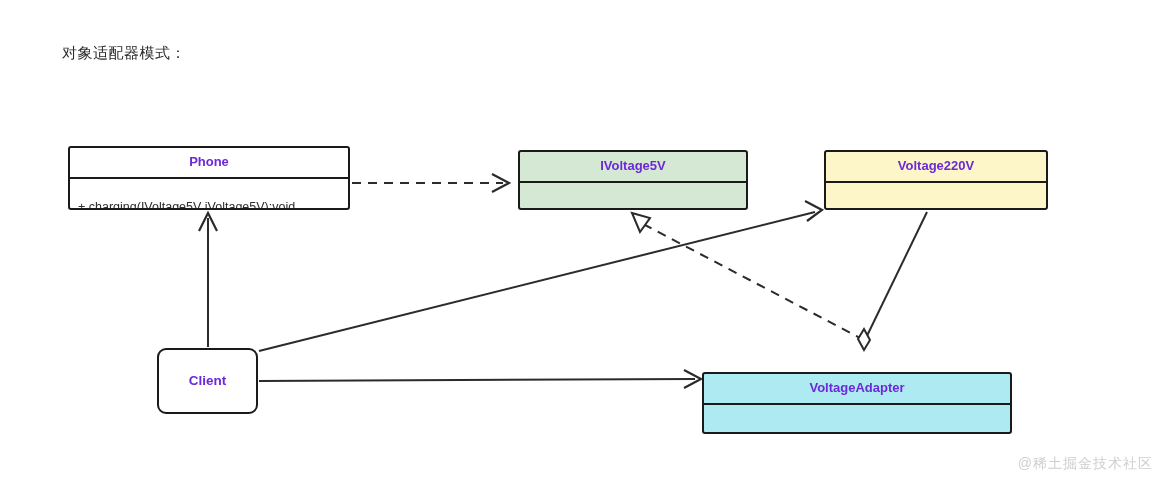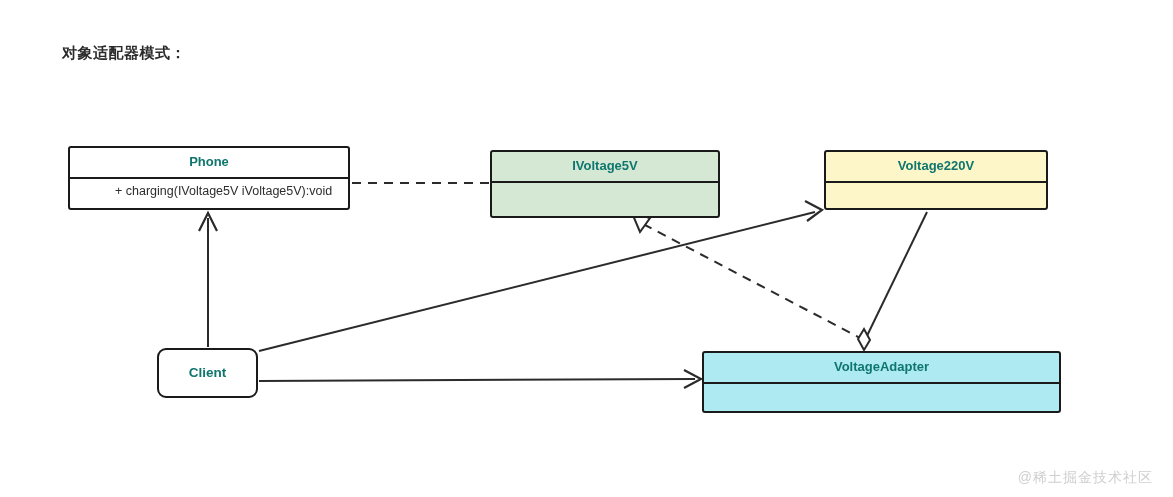--- a/index.html
+++ b/index.html
@@ -16,78 +16,77 @@
     width: 1173px;
     height: 497px;
     background: #ffffff;
     overflow: hidden;
   }
   .page-title {
     position: absolute;
     left: 62px;
     top: 44px;
     font-size: 15px;
-    font-weight: 700;
+    font-weight: 400;
     color: #2b2b2b;
     letter-spacing: 0.5px;
     white-space: nowrap;
   }
   
   .uml-box {
     position: absolute;
     box-sizing: border-box;
     border: 2px solid #1a1a1a;
     border-radius: 3px;
     background: #ffffff;
     overflow: hidden;
     z-index: 5;
   }
   .uml-title {
     font-size: 13px;
     font-weight: 700;
     text-align: center;
-    color: #0f766e;
+    color: #6d28d9;
     line-height: 1.2;
     padding: 6px 4px 7px 4px;
     white-space: nowrap;
   }
   .uml-divider {
     height: 0;
     border-top: 2px solid #1a1a1a;
   }
   .uml-members {
-    padding: 4px 6px 4px 8px;
-    margin-left: 37px;
+    padding: 20px 6px 4px 8px;
   }
   .uml-member {
     font-size: 12.5px;
     color: #2d2d2d;
     line-height: 1.35;
     white-space: nowrap;
   }
 
   
   #box-phone {
     left: 68px; top: 146px; width: 282px; height: 64px;
     background: #ffffff;
   }
   #box-ivoltage5v {
-    left: 490px; top: 150px; width: 230px; height: 68px;
+    left: 518px; top: 150px; width: 230px; height: 60px;
     background: #d5e8d4;
   }
   #box-voltage220v {
     left: 824px; top: 150px; width: 224px; height: 60px;
     background: #fdf6c8;
   }
   #box-voltageadapter {
-    left: 702px; top: 351px; width: 359px; height: 62px;
+    left: 702px; top: 372px; width: 310px; height: 62px;
     background: #aeeaf2;
   }
   #box-client {
-    left: 157px; top: 348px; width: 101px; height: 50px;
+    left: 157px; top: 348px; width: 101px; height: 66px;
     border-radius: 9px;
     background: #ffffff;
     display: flex;
     align-items: center;
     justify-content: center;
   }
   #box-client .uml-title {
     padding: 0;
     font-size: 13.5px;
   }
@@ -117,21 +116,21 @@
   .arrowhead-hollow {
     stroke: #2b2b2b;
     stroke-width: 2;
     fill: #ffffff;
   }
 
   
   .watermark {
     position: absolute;
     right: 20px;
-    bottom: 10px;
+    bottom: 24px;
     font-size: 14px;
     color: #cfcfcf;
     letter-spacing: 1px;
     white-space: nowrap;
     z-index: 1;
   }
 </style>
 </head>
 <body>
 

